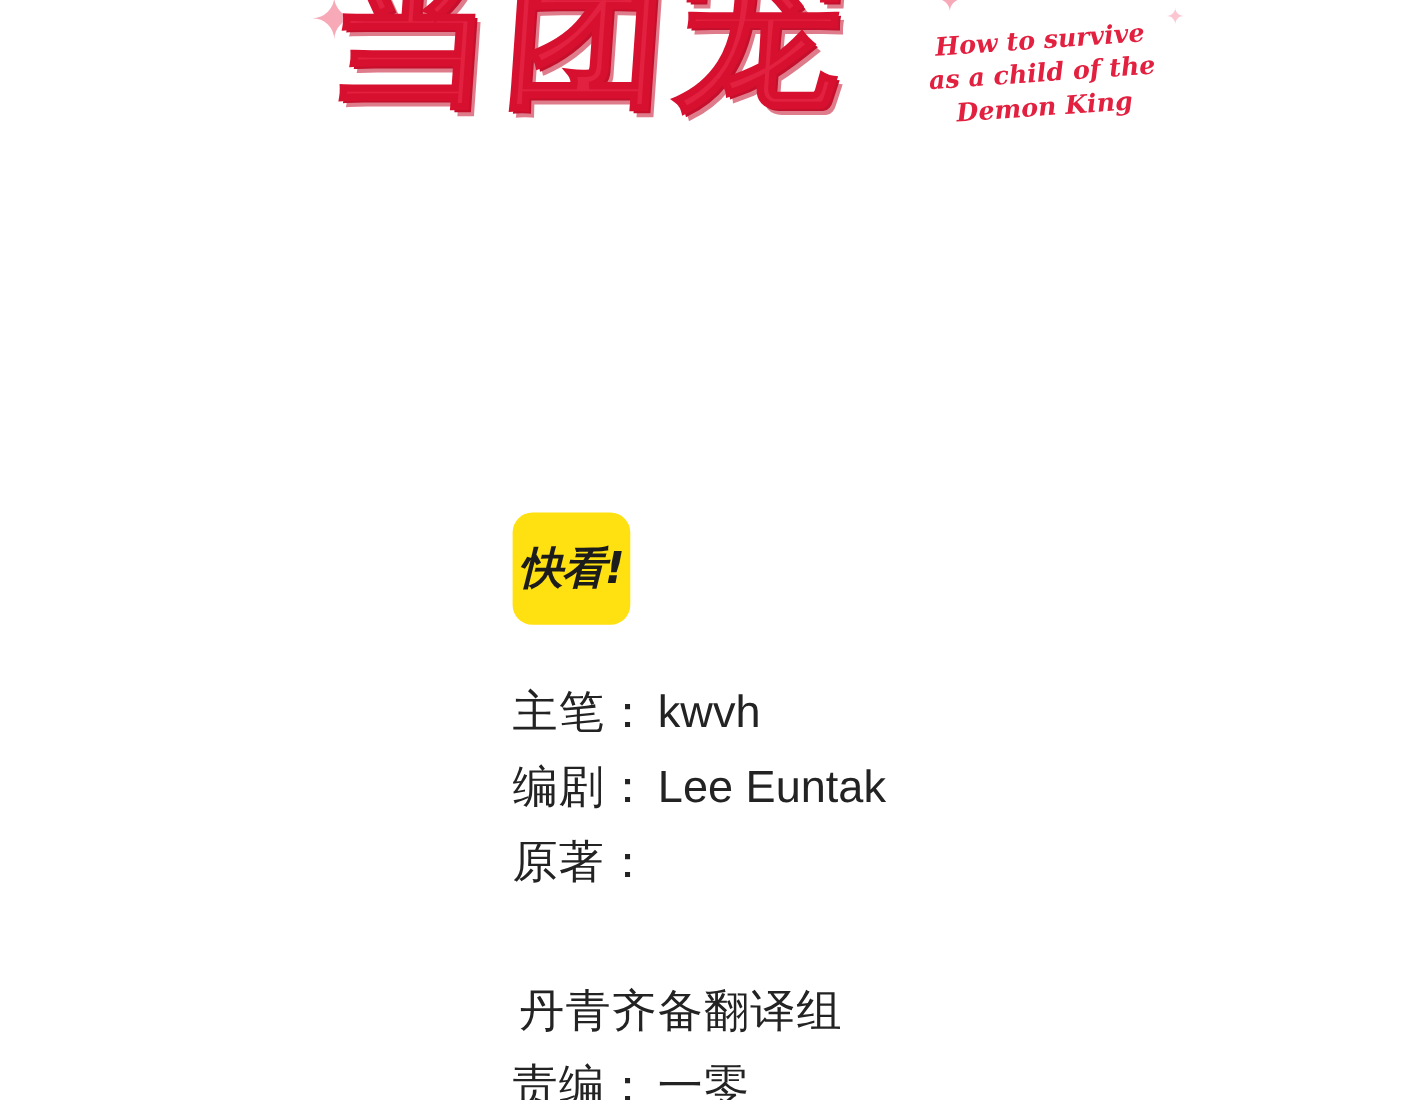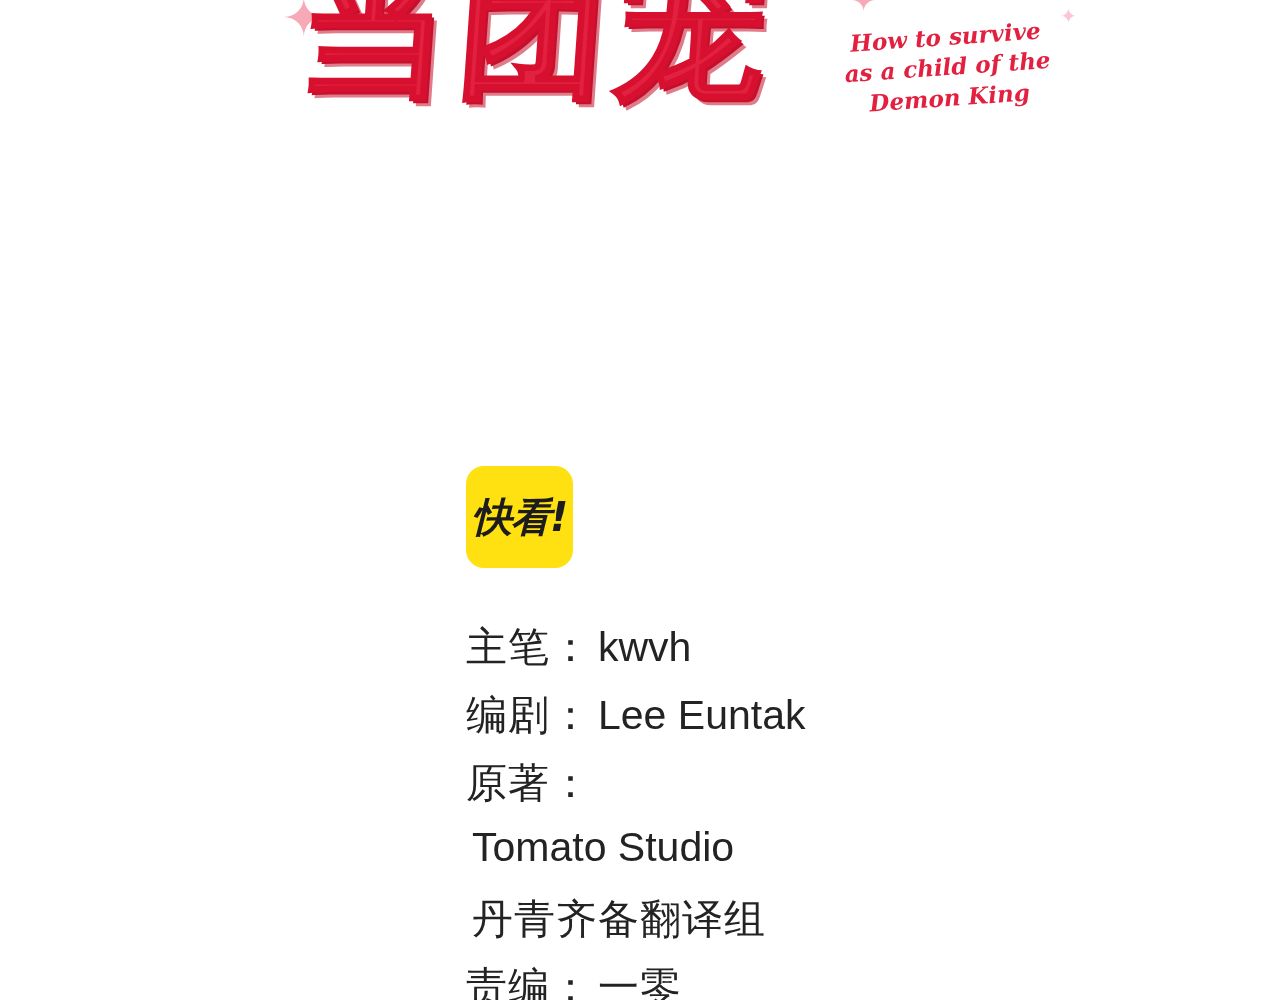--- a/index.html
+++ b/index.html
@@ -161,21 +161,20 @@
     <span class="credit-value">kwvh</span>
   </div>
   <div class="credit-row">
     <span class="credit-label">编剧：</span>
     <span class="credit-value">Lee Euntak</span>
   </div>
   <div class="credit-row">
     <span class="credit-label">原著：</span>
   </div>
   <div class="credit-row">
-    <span class="credit-value">Tomato Studio</span>
   </div>
   <div class="credit-row">
     <span class="credit-value cjk">丹青齐备翻译组</span>
   </div>
   <div class="credit-row">
     <span class="credit-label">责编：</span>
     <span class="credit-value cjk">一零</span>
   </div>
 </div>
 

